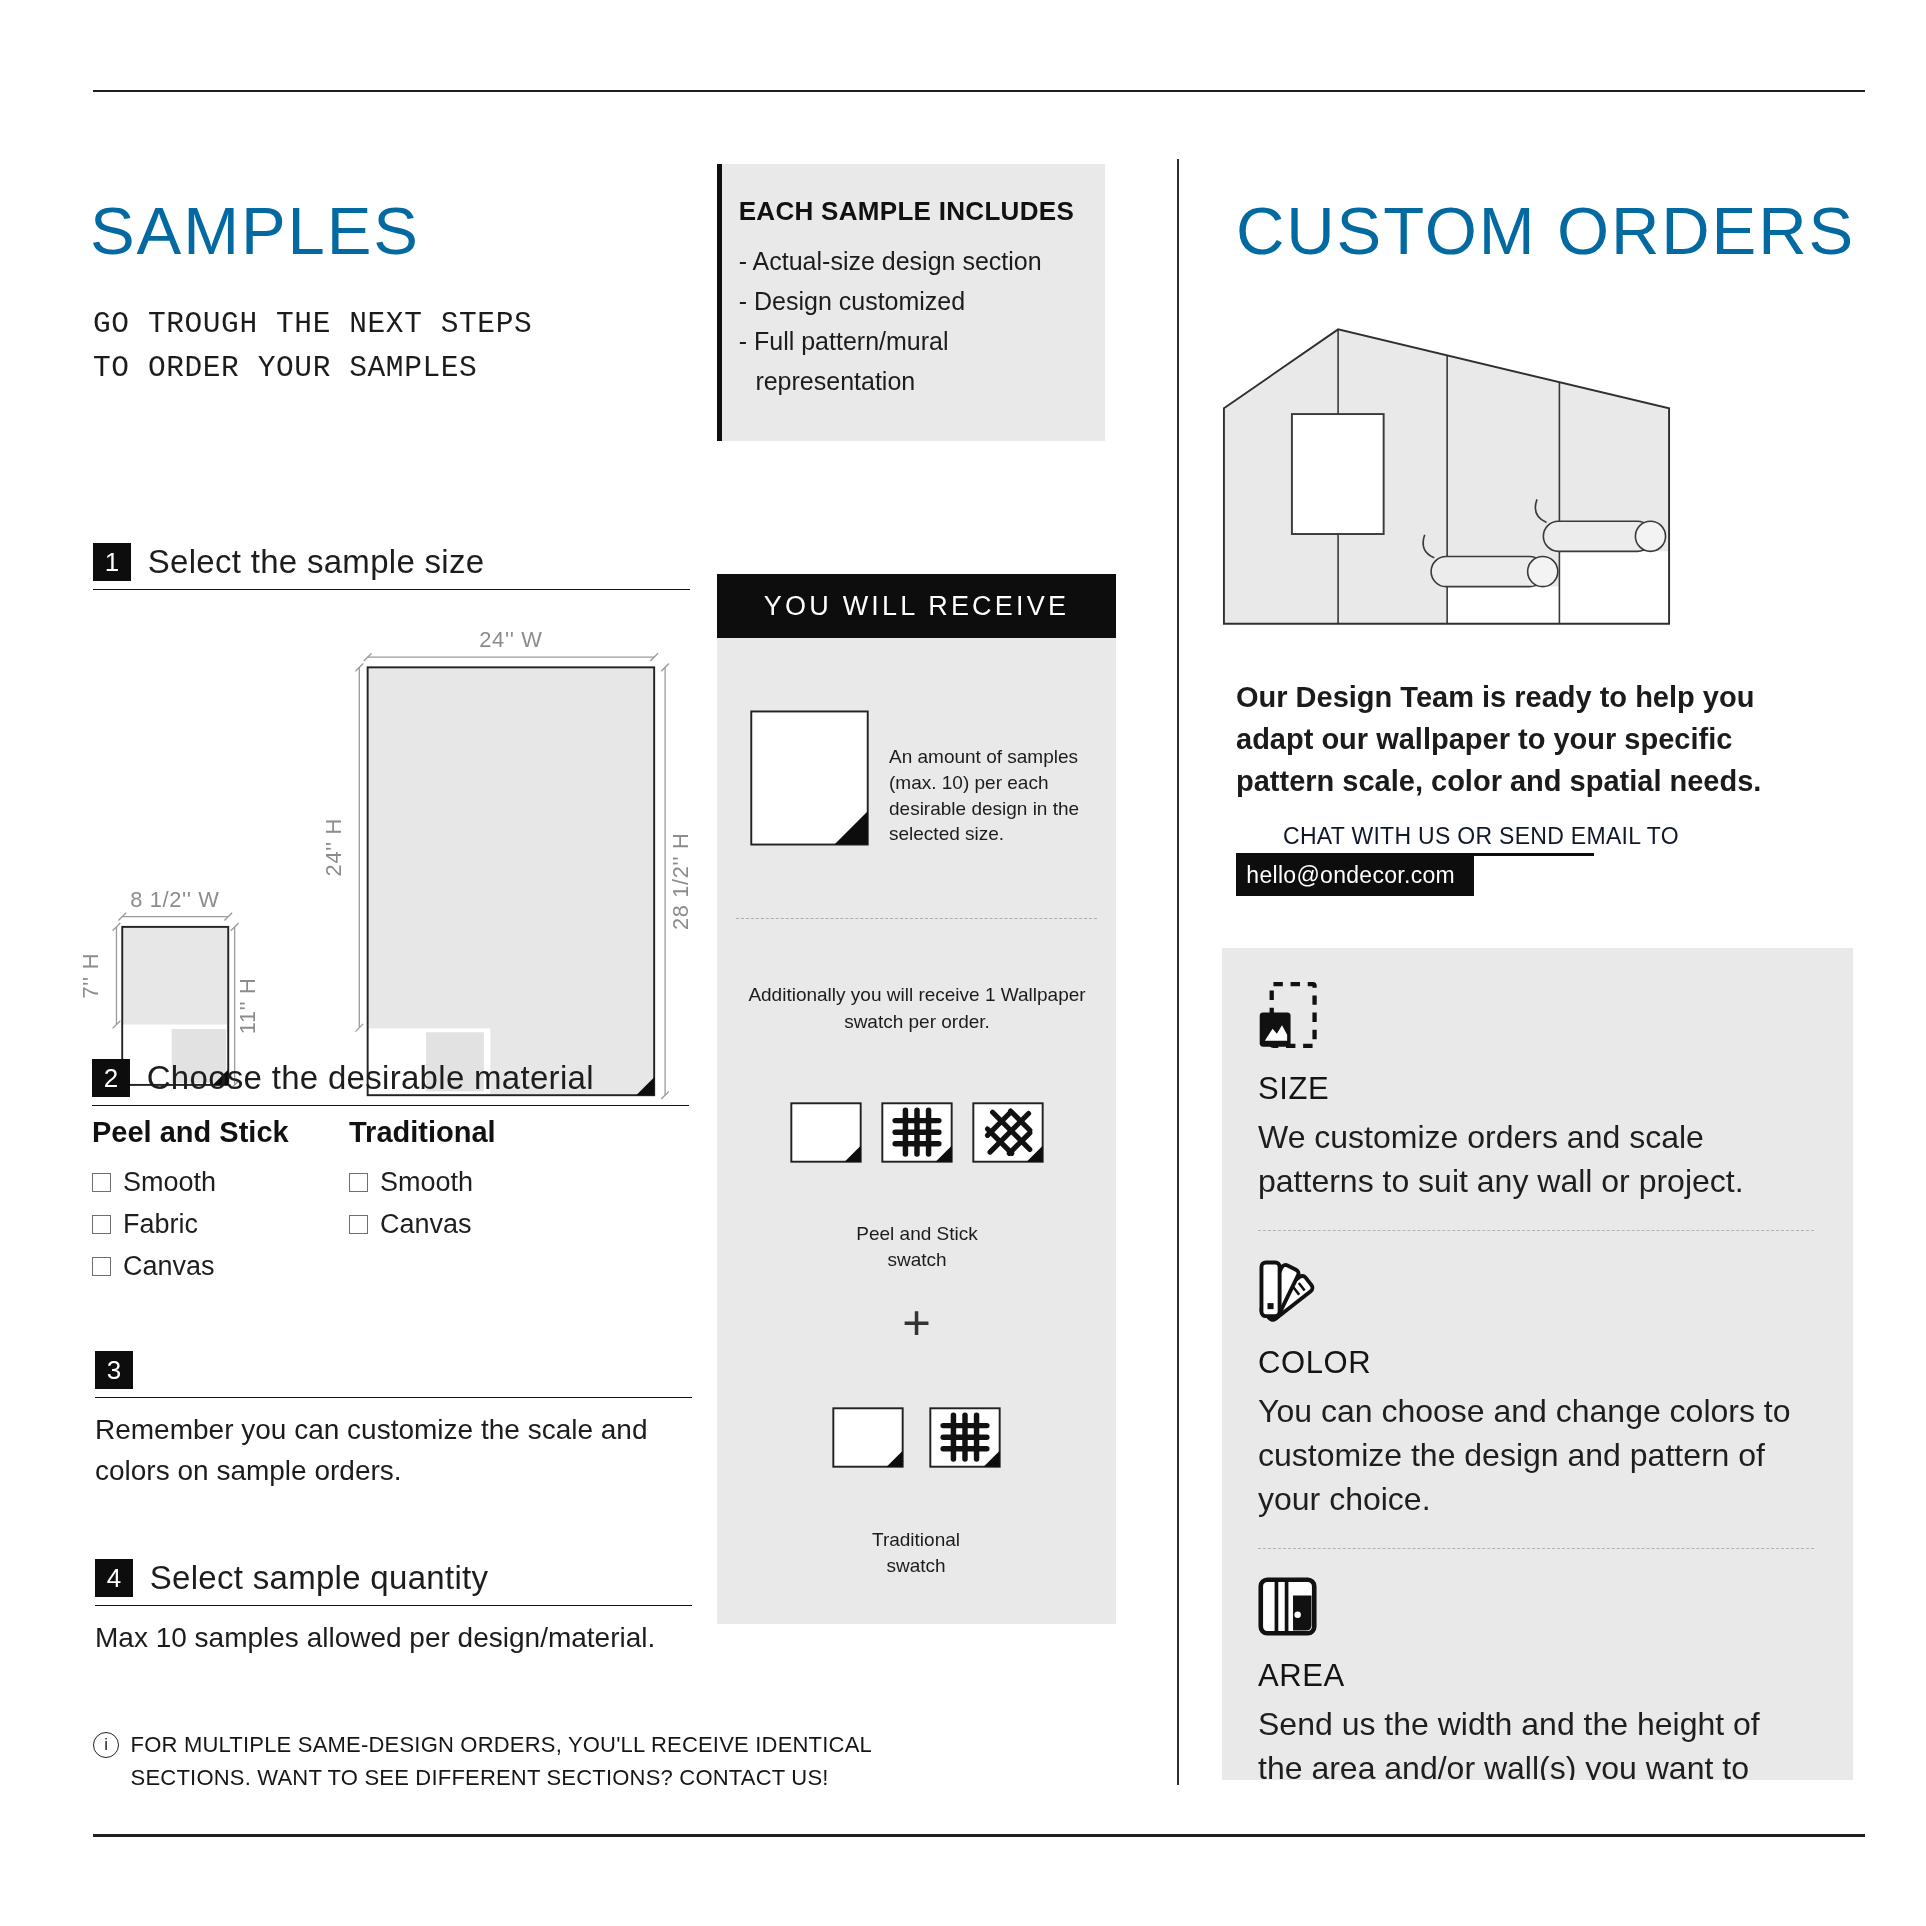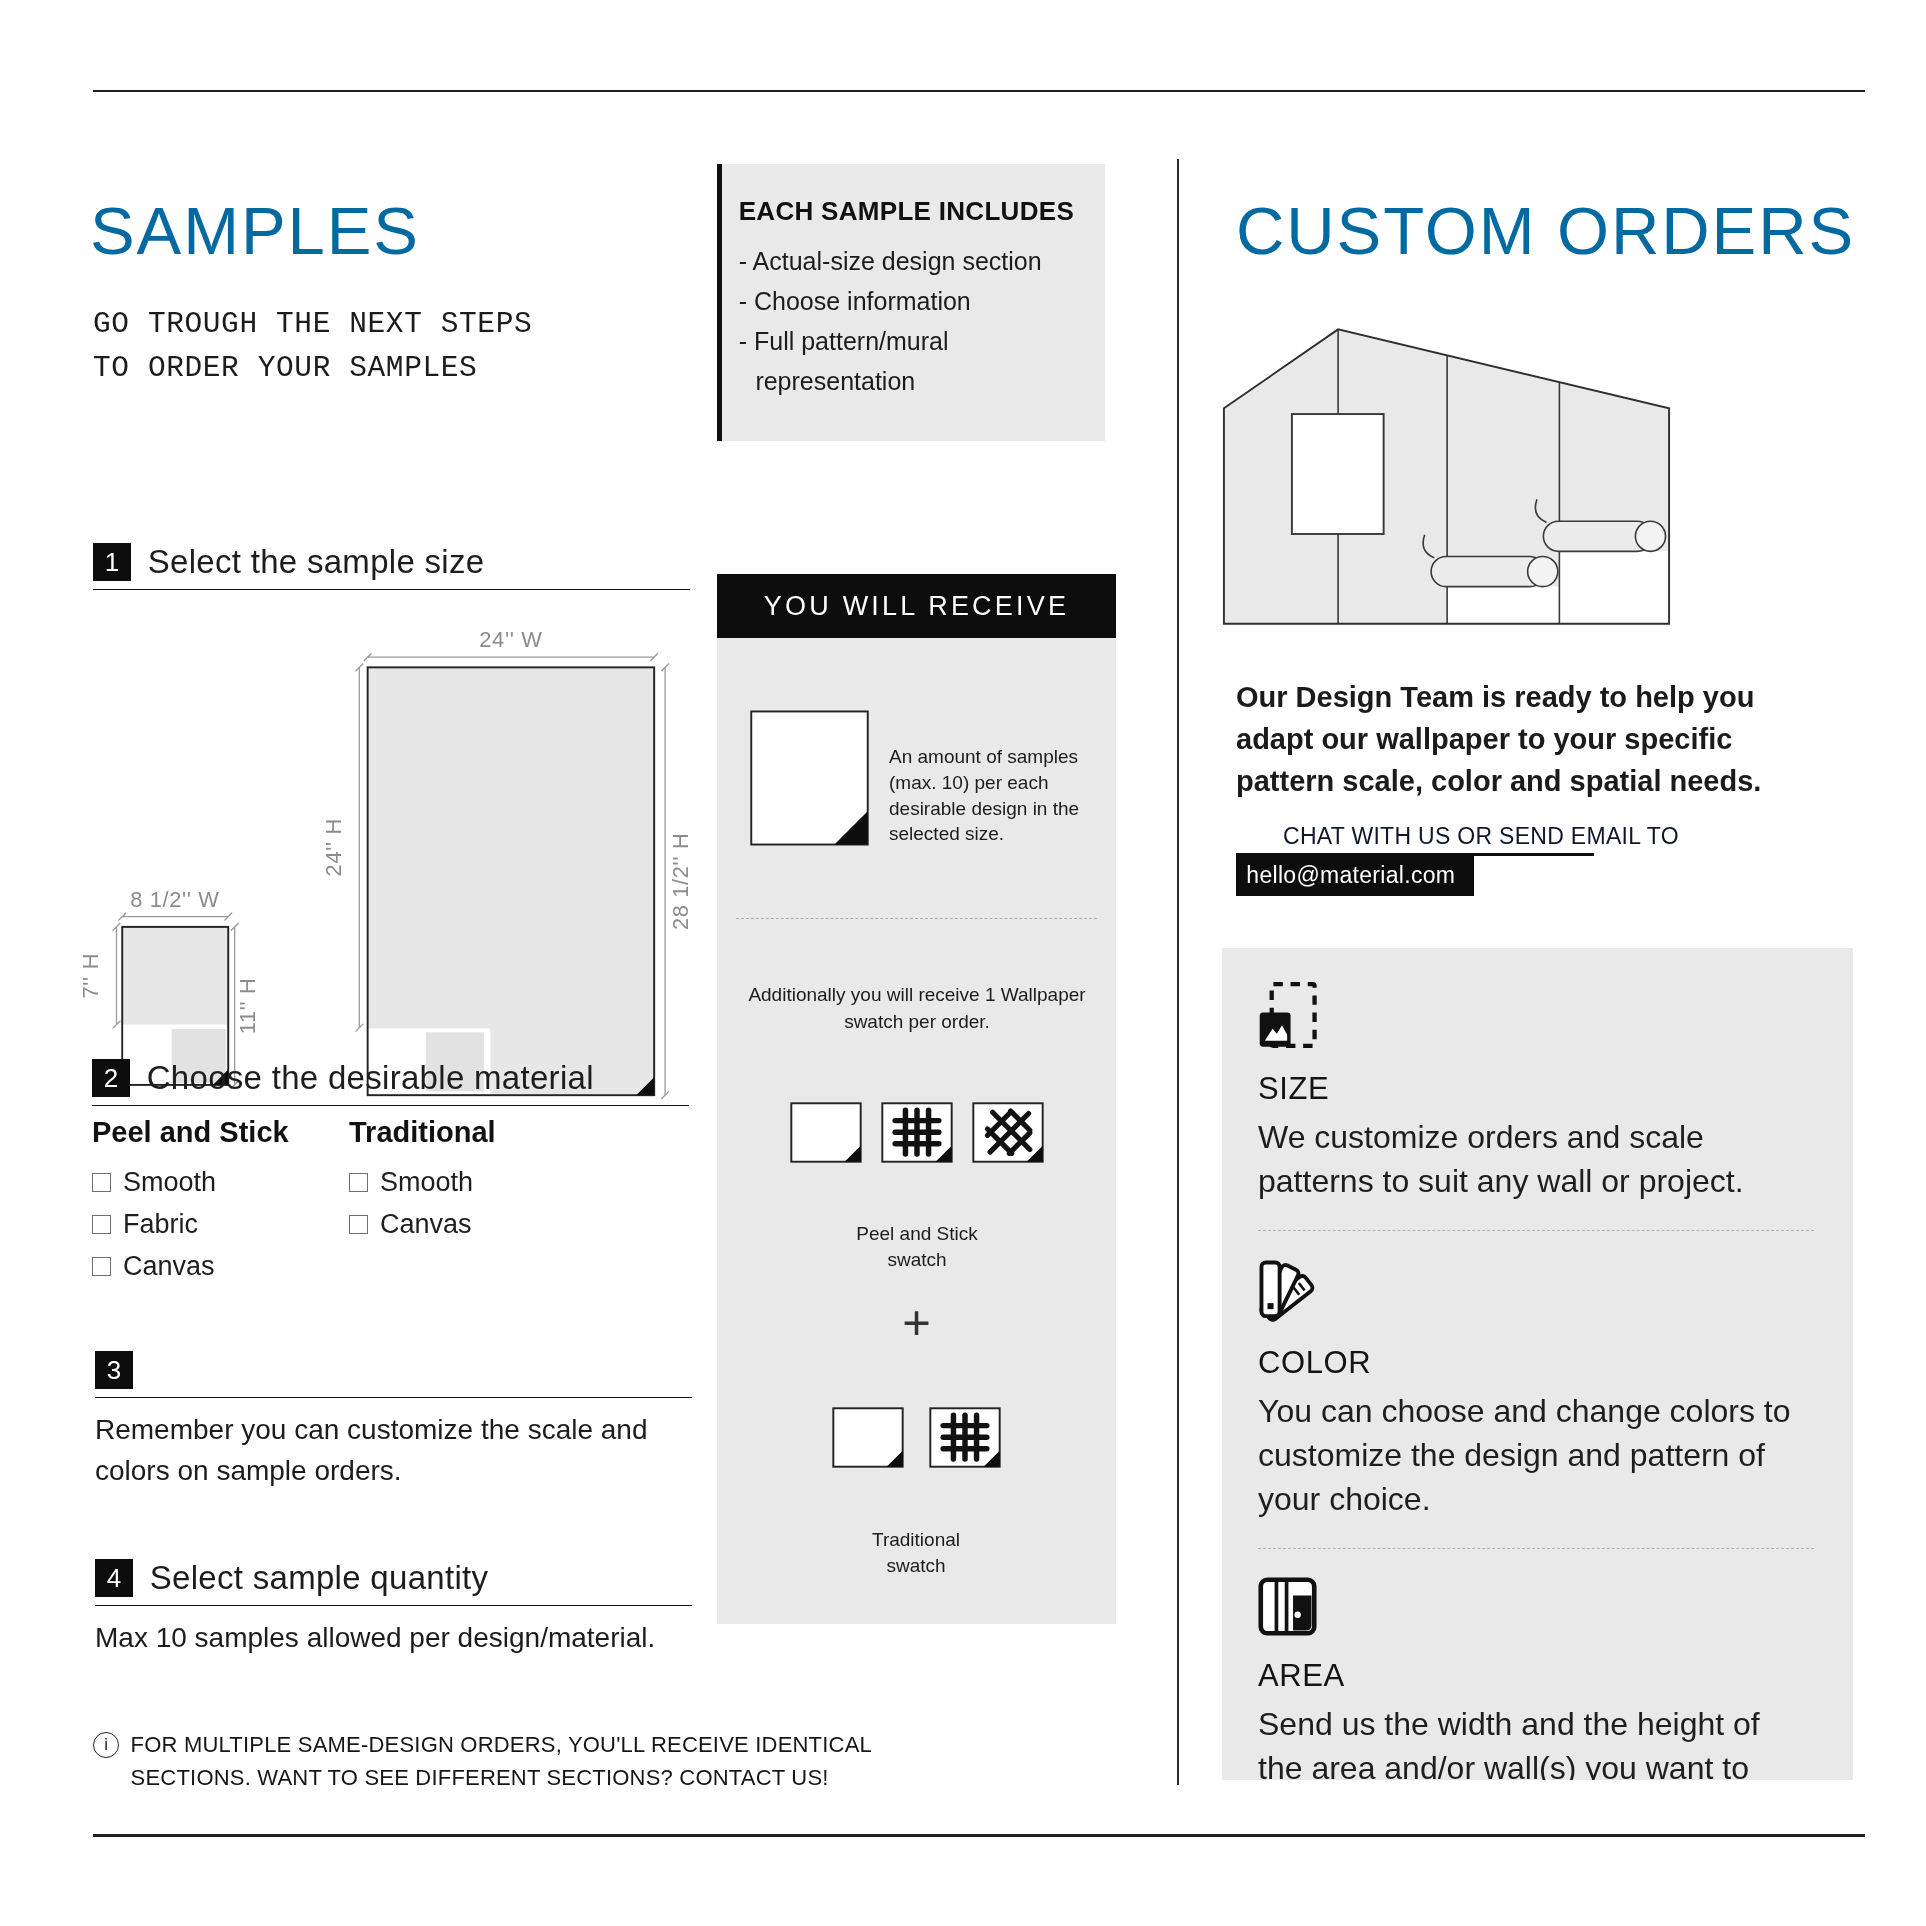--- a/index.html
+++ b/index.html
@@ -69,21 +69,21 @@
   <div class="vdiv" style="left:1177px;top:159px;width:1.9px;height:1626px;"></div>
 
   <h1 class="big-title" style="left:90px;top:149px;">SAMPLES</h1>
   <p class="samples-intro" style="left:93px;top:302px;margin:0;">GO TROUGH THE NEXT STEPS
 TO ORDER YOUR SAMPLES</p>
 
   <aside class="includes">
     <h2>EACH SAMPLE INCLUDES</h2>
     <ul>
       <li>Actual-size design section</li>
-      <li>Choose information</li>
+      <li>Design customized</li>
       <li>Full pattern/mural representation</li>
     </ul>
   </aside>
 
   <div class="step" style="left:93px;top:543px;">
     <span class="step-num">1</span>
     <span class="step-title">Select the sample size</span>
   </div>
 
   <svg class="abs" style="left:58px;top:632px;" width="636" height="469" viewBox="0 0 990 730">
@@ -273,21 +273,21 @@
       <path d="M331 364 q -24 -10 -15 -36" fill="none" stroke="#3a3a3a" stroke-width="2.5"></path>
       <rect x="326" y="362" width="177" height="47" rx="23.5" fill="#ececec" stroke="#3a3a3a" stroke-width="2.5"></rect>
       <circle cx="500" cy="385.5" r="23.5" fill="#f3f3f3" stroke="#3a3a3a" stroke-width="2.5"></circle>
     </g>
   </svg>
 
   <p class="custom-intro">Our Design Team is ready to help you adapt our wallpaper to your specific pattern scale, color and spatial needs.</p>
 
   <div class="chat-label">CHAT WITH US OR SEND EMAIL TO</div>
   <div class="chat-line"></div>
-  <div class="email-badge">hello@material.com</div>
+  <div class="email-badge">hello@ondecor.com</div>
 
   <div class="features">
 
     <svg width="60" height="68" viewBox="0 0 70 78">
       <rect x="16" y="3" width="50" height="72" rx="2" fill="none" stroke="#111" stroke-width="5" stroke-dasharray="11 9"></rect>
       <rect x="2" y="36" width="36" height="40" rx="4" fill="#111"></rect>
       <polygon points="8,69 17,55 22,61 28,51 34,62 34,69" fill="#ffffff"></polygon>
     </svg>
     <h3>SIZE</h3>
     <p>We customize orders and scale patterns to suit any wall or project.</p>

